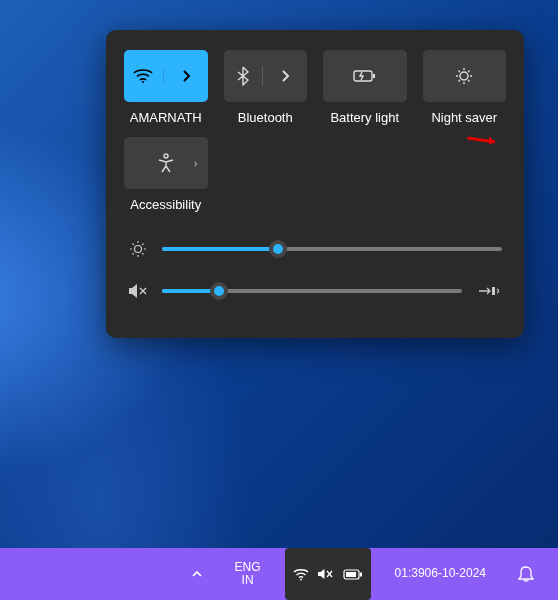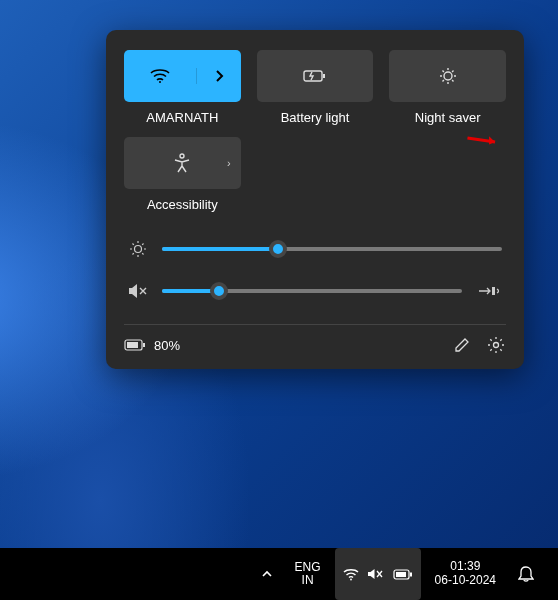--- a/index.html
+++ b/index.html
@@ -20,21 +20,21 @@
       top: 30px; left: 106px;
       width: 418px;
       background: #2a2a2a;
       border-radius: 10px;
       padding: 20px 18px 14px 18px;
       box-shadow: 0 8px 32px rgba(0,0,0,0.5);
       color: #fff;
     }
     .tiles-grid {
       display: grid;
-      grid-template-columns: repeat(3, 1fr);
+      grid-template-columns: repeat(4, 1fr);
       gap: 12px 16px;
       margin-bottom: 28px;
     }
     .tile-wrap { display: flex; flex-direction: column; align-items: center; gap: 8px; }
     .tile {
       width: 100%; height: 52px;
       background: #3f3f3f;
       border-radius: 5px;
       display: flex; align-items: center; justify-content: center;
       cursor: pointer;
@@ -70,28 +70,28 @@
     .footer-actions { display: flex; gap: 14px; }
     .footer-actions .fbtn { width: 20px; height: 20px; display:flex; align-items:center; justify-content:center; cursor:pointer; color:#ddd; }
     .arrow-annotation {
       position: absolute;
       top: 132px; left: 466px;
       transform: rotate(29deg);
       pointer-events: none;
     }
     .taskbar {
       position: absolute; left: 0; right: 0; bottom: 0;
-      height: 52px; background: #000000;
+      height: 52px; background: #8b5cf6;
       display: flex; align-items: center; justify-content: flex-end;
-      padding: 0 16px 0 0; gap: 6px; color: #fff;
+      padding: 0 16px 0 0; gap: 16px; color: #fff;
     }
     .tb-item { height: 100%; display:flex; align-items:center; justify-content:center; padding: 0 8px; font-size: 12px; cursor:pointer; }
     .tb-item.active { background: #2f2f2f; border-radius: 4px; }
     .tb-lang { flex-direction: column; line-height: 1.1; text-align:center; }
-    .tb-clock { flex-direction: column; line-height: 1.15; text-align: right; }
+    .tb-clock { flex-direction: row; line-height: 1.15; text-align: right; }
     svg { display: block; }
     .secondary-chevron {
       position:absolute; right:10px; top:50%; transform:translateY(-50%); font-size:11px; color:#ccc;
     }
   </style>
 </head>
 <body>
 
 <div class="wallpaper-swirl"></div>
 
@@ -111,20 +111,35 @@
         </div>
         <div class="tile-expand">
           <svg width="10" height="14" viewBox="0 0 10 14" fill="none" stroke="#000" stroke-width="2">
               <path d="M3 2 L8 7 L3 12"></path>
             </svg>
         </div>
       </div>
       <div class="tile-label">AMARNATH</div>
     </div>
 
+    <div class="tile-wrap">
+      <div class="tile split">
+        <div class="tile-main">
+          <svg width="12" height="20" viewBox="0 0 12 20" fill="none" stroke="#ddd" stroke-width="1.4">
+            <path d="M6 1 L6 19 L11 14 L1 6 M6 1 L11 6 L1 14"></path>
+          </svg>
+        </div>
+        <div class="tile-expand">
+          <svg width="10" height="14" viewBox="0 0 10 14" fill="none" stroke="#ddd" stroke-width="2">
+              <path d="M3 2 L8 7 L3 12"></path>
+            </svg>
+        </div>
+      </div>
+      <div class="tile-label">Bluetooth</div>
+    </div>
 
 
     <div class="tile-wrap">
       <div class="tile">
         <svg width="24" height="16" viewBox="0 0 24 16" fill="none" stroke="#ddd" stroke-width="1.4">
           <rect x="1" y="3" width="18" height="10" rx="2"></rect>
           <rect x="20" y="6" width="2" height="4" fill="#ddd" stroke="none"></rect>
           <path d="M9 4 L7 8 L10 8 L8 12" stroke="#ddd"></path>
         </svg>
       </div>
@@ -180,43 +195,20 @@
     </div>
     <div class="slider-extra">
       <svg width="24" height="16" viewBox="0 0 24 16" fill="none" stroke="#ccc" stroke-width="1.3">
         <path d="M2 8 L12 8 M10 5 L13 8 L10 11"></path>
         <path d="M15 4 L15 12 L18 12 L18 4 Z" fill="#ccc" stroke="none"></path>
         <path d="M20 6 C22 7 22 9 20 10"></path>
       </svg>
     </div>
   </div>
 
-  <div class="panel-footer">
-    <div class="battery-status">
-      <svg width="22" height="12" viewBox="0 0 22 12" fill="none" stroke="#ddd" stroke-width="1.2">
-        <rect x="1" y="1" width="17" height="10" rx="2"></rect>
-        <rect x="19" y="4" width="2" height="4" fill="#ddd" stroke="none"></rect>
-        <rect x="3" y="3" width="11" height="6" fill="#ddd" stroke="none"></rect>
-      </svg>
-      <span>80%</span>
-    </div>
-    <div class="footer-actions">
-      <div class="fbtn">
-        <svg width="16" height="16" viewBox="0 0 16 16" fill="none" stroke="#ddd" stroke-width="1.3">
-          <path d="M11 2 L14 5 L5 14 L2 14 L2 11 Z"></path>
-        </svg>
-      </div>
-      <div class="fbtn">
-        <svg width="18" height="18" viewBox="0 0 18 18" fill="none" stroke="#ddd" stroke-width="1.3">
-          <circle cx="9" cy="9" r="2.5"></circle>
-          <path d="M9 1 L9 3 M9 15 L9 17 M1 9 L3 9 M15 9 L17 9 M3.3 3.3 L4.7 4.7 M13.3 13.3 L14.7 14.7 M3.3 14.7 L4.7 13.3 M13.3 4.7 L14.7 3.3"></path>
-        </svg>
-      </div>
-    </div>
-  </div>
 </div>
 
 <div class="arrow-annotation">
   <svg width="34" height="18" viewBox="0 0 34 18">
     <path d="M2 14 L28 4" stroke="#e20000" stroke-width="3" fill="none"></path>
     <path d="M28 4 L20 2 L24 9 Z" fill="#e20000"></path>
   </svg>
 </div>
 
 <div class="taskbar">

